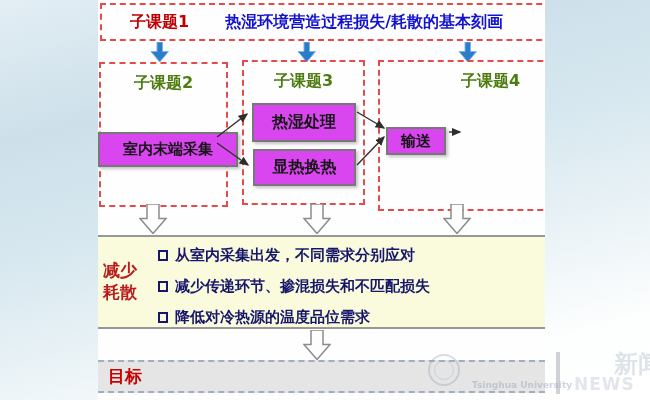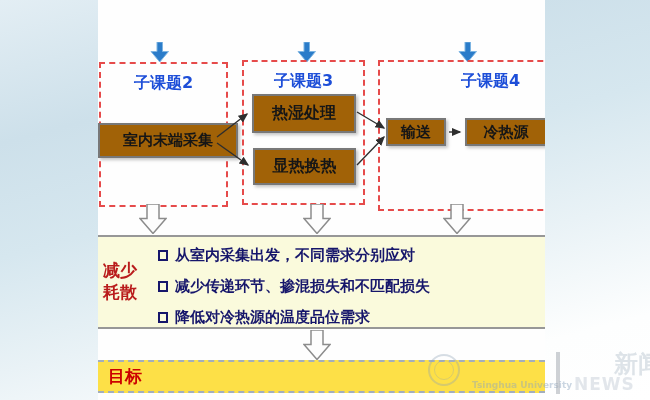--- a/index.html
+++ b/index.html
@@ -19,32 +19,32 @@
   .topic1 { left: 2px; top: 3px; width: 462px; height: 38px;
             display: flex; align-items: center; }
   .box2 { left: 1px;  top: 62px; width: 129px; height: 145px; }
   .box3 { left: 144px; top: 60px; width: 123px; height: 145px; }
   .box4 { left: 280px; top: 60px; width: 225px; height: 151px; }
 
   .red-label { color: #c00000; font-weight: bold; font-size: 16px; white-space: nowrap; }
   .topic1 .red-label { margin-left: 28px; }
   .topic1-title { color: #1313cf; font-weight: bold; font-size: 16px; margin-left: 36px; white-space: nowrap; }
   .sub-title { position: absolute; top: 9px; left: 0; width: 100%; text-align: center;
-               color: #1d4ed8; font-weight: bold; font-size: 16px; }
+               color: #4d7c0f; font-weight: bold; font-size: 16px; }
 
   
   .pbox {
-    position: absolute; background: #a16207; border: 2px solid #787878;
+    position: absolute; background: #d946ef; border: 2px solid #787878;
     box-shadow: 2px 2px 3px rgba(110,110,110,0.40);
     display: flex; align-items: center; justify-content: center;
-    font-weight: bold; font-size: 15px; color: #161616; white-space: nowrap;
+    font-weight: bold; font-size: 15px; color: #161616; white-space: nowrap; margin-top: 9px;
   }
   .indoor    { left: 0px;   top: 123px; width: 140px; height: 35px; }
   .hothumid  { left: 154px; top: 94px;  width: 104px; height: 39px; font-size: 16px; }
-  .sensible  { left: 155px; top: 148px; width: 103px; height: 37px; font-size: 16px; }
+  .sensible  { left: 155px; top: 140px; width: 103px; height: 37px; font-size: 16px; }
   .transport { left: 288px; top: 118px; width: 60px;  height: 28px; }
   .source    { left: 367px; top: 118px; width: 82px;  height: 28px; }
 
   .svg-overlay { position: absolute; left: 0; top: 0; pointer-events: none; }
   .blue-arrow { position: absolute; width: 20px; height: 20px; }
   .hollow-arrow { position: absolute; width: 28px; height: 30px; }
 
   
   .yellow-panel {
     position: absolute; left: 0; top: 235px; width: 447px; height: 94px;
@@ -54,21 +54,21 @@
     position: absolute; left: 5px; top: 22px; width: 48px;
     color: #b91c1c; font-weight: bold; font-size: 17px; line-height: 22px; text-align: left;
   }
   .bullets { position: absolute; left: 60px; top: 9px; display: flex; flex-direction: column; gap: 12px; }
   .bullet-row { display: flex; align-items: center; color: #16166b; font-weight: bold; font-size: 15px; white-space: nowrap; text-align: center; }
   .sq { display: inline-block; width: 10px; height: 11px; border: 2.5px solid #16166b; margin-right: 7px; flex: 0 0 auto; }
 
   
   .goal-bar {
     position: absolute; left: 0; top: 360px; width: 447px; height: 33px;
-    background: #fde047; border-top: 2px dashed #a3aebc; border-bottom: 2px dashed #a3aebc;
+    background: #e5e5e5; border-top: 2px dashed #a3aebc; border-bottom: 2px dashed #a3aebc;
     display: flex; align-items: center;
   }
   .goal-label { color: #cc0000; font-weight: bold; font-size: 17px; margin-left: 10px; }
   .goal-text { color: #0c0c0c; font-weight: bold; font-size: 16px; margin-left: 38px; white-space: nowrap; }
   .goal-highlight { color: #dd1111; }
 
   
   .wm { position: absolute; pointer-events: none; }
   .wm-logo { left: 428px; top: 354px; width: 32px; height: 32px; border: 2px solid rgba(140,160,180,0.35); border-radius: 50%; }
   .wm-logo::after { content:""; position:absolute; left:4px; top:4px; right:4px; bottom:4px;
@@ -79,20 +79,24 @@
   .wm-divider { left: 556px; top: 352px; width: 4px; height: 42px; background: rgba(165,172,178,0.55); }
   .wm-news { left: 574px; top: 348px; font-size: 24px; font-weight: bold; color: rgba(210,218,224,0.75); white-space: nowrap; margin-left: 40px; }
   .wm-news-en { left: 574px; top: 374px; font-size: 17px; font-weight: bold; letter-spacing: 1px; color: rgba(213,220,226,0.70); }
 </style>
 </head>
 <body>
 
 <div class="root">
   <div class="slide">
 
+    <div class="dashedbox topic1">
+      <span class="red-label">子课题1</span>
+      <span class="topic1-title">热湿环境营造过程损失/耗散的基本刻画</span>
+    </div>
 
     <svg class="blue-arrow" style="left:52px; top:42px;" viewBox="0 0 20 20">
       <polygon points="7,0 12.5,0 12.5,9.5 18.5,9.5 9.75,20 1,9.5 7,9.5" fill="#2b7cc9" stroke="#7db4e2" stroke-width="1"></polygon>
     </svg>
     <svg class="blue-arrow" style="left:199px; top:42px;" viewBox="0 0 20 20">
       <polygon points="7,0 12.5,0 12.5,9.5 18.5,9.5 9.75,20 1,9.5 7,9.5" fill="#2b7cc9" stroke="#7db4e2" stroke-width="1"></polygon>
     </svg>
     <svg class="blue-arrow" style="left:360px; top:42px;" viewBox="0 0 20 20">
       <polygon points="7,0 12.5,0 12.5,9.5 18.5,9.5 9.75,20 1,9.5 7,9.5" fill="#2b7cc9" stroke="#7db4e2" stroke-width="1"></polygon>
     </svg>
@@ -104,21 +108,20 @@
       <div class="sub-title">子课题3</div>
     </div>
     <div class="dashedbox box4">
       <div class="sub-title">子课题4</div>
     </div>
 
     <div class="pbox indoor">室内末端采集</div>
     <div class="pbox hothumid">热湿处理</div>
     <div class="pbox sensible">显热换热</div>
     <div class="pbox transport">输送</div>
-    <div class="pbox source">冷热源</div>
 
     <svg class="svg-overlay" width="447" height="400">
       <defs>
         <marker id="ah" markerWidth="8" markerHeight="8" refX="6" refY="3" orient="auto">
           <path d="M0,0 L7,3 L0,6 Z" fill="#2e2e2e"></path>
         </marker>
       </defs>
       <line x1="119" y1="137" x2="149" y2="114" stroke="#2e2e2e" stroke-width="1.4" marker-end="url(#ah)"></line>
       <line x1="119" y1="143" x2="150" y2="165" stroke="#2e2e2e" stroke-width="1.4" marker-end="url(#ah)"></line>
       <line x1="259" y1="112" x2="286" y2="128" stroke="#2e2e2e" stroke-width="1.4" marker-end="url(#ah)"></line>

